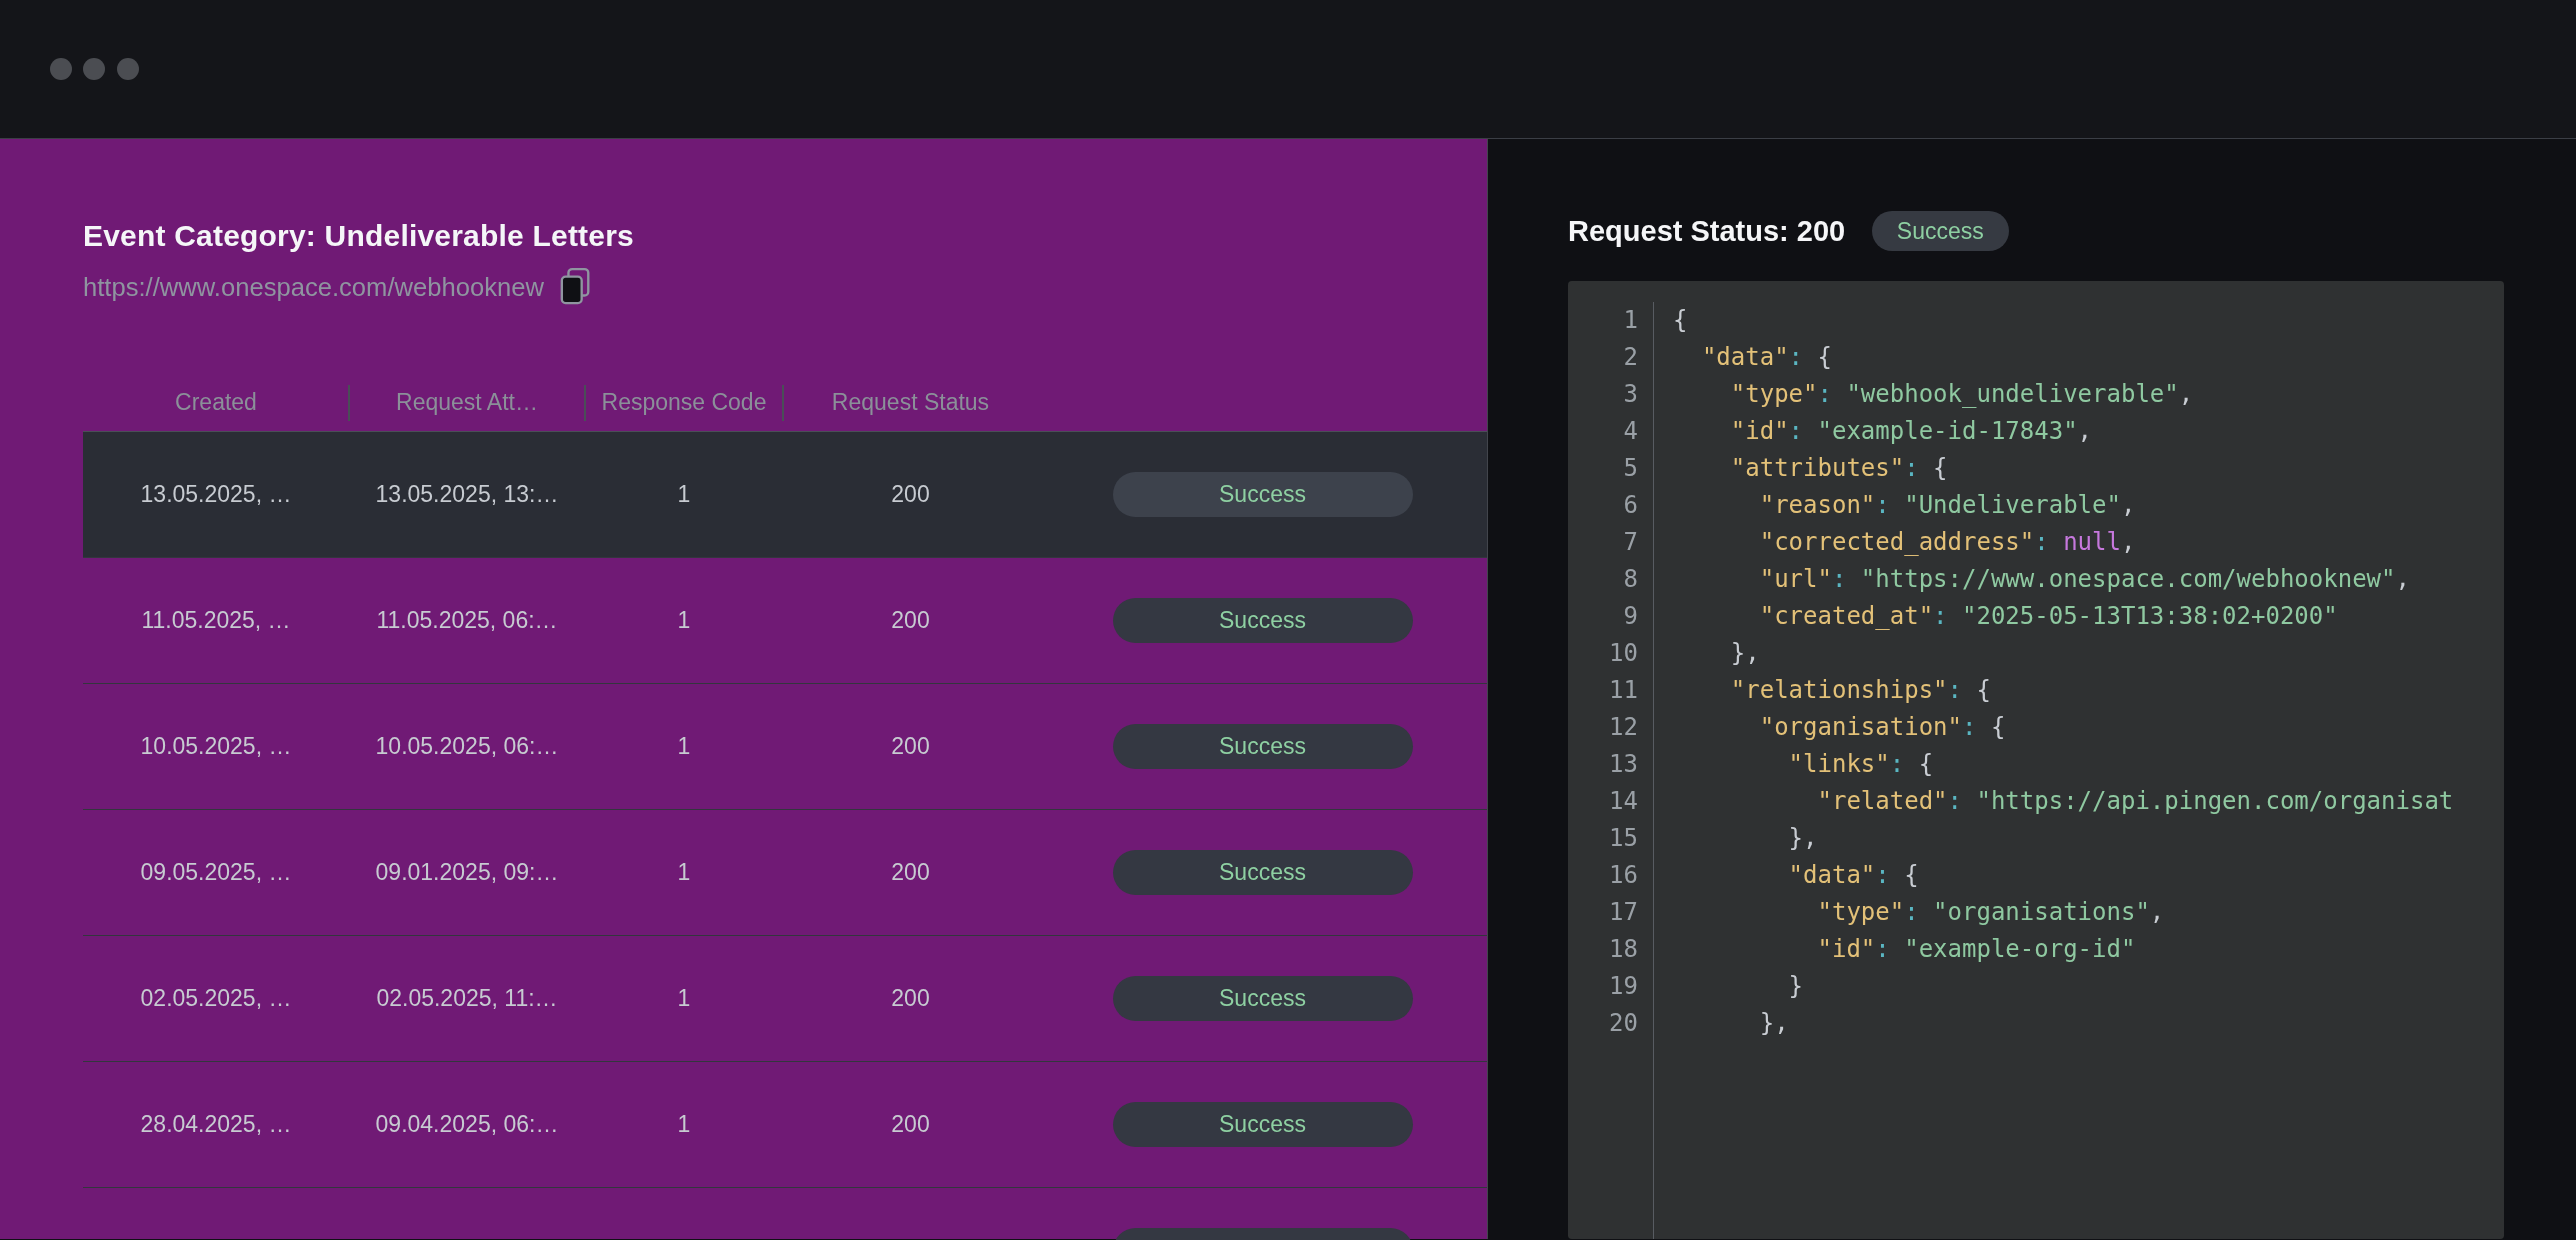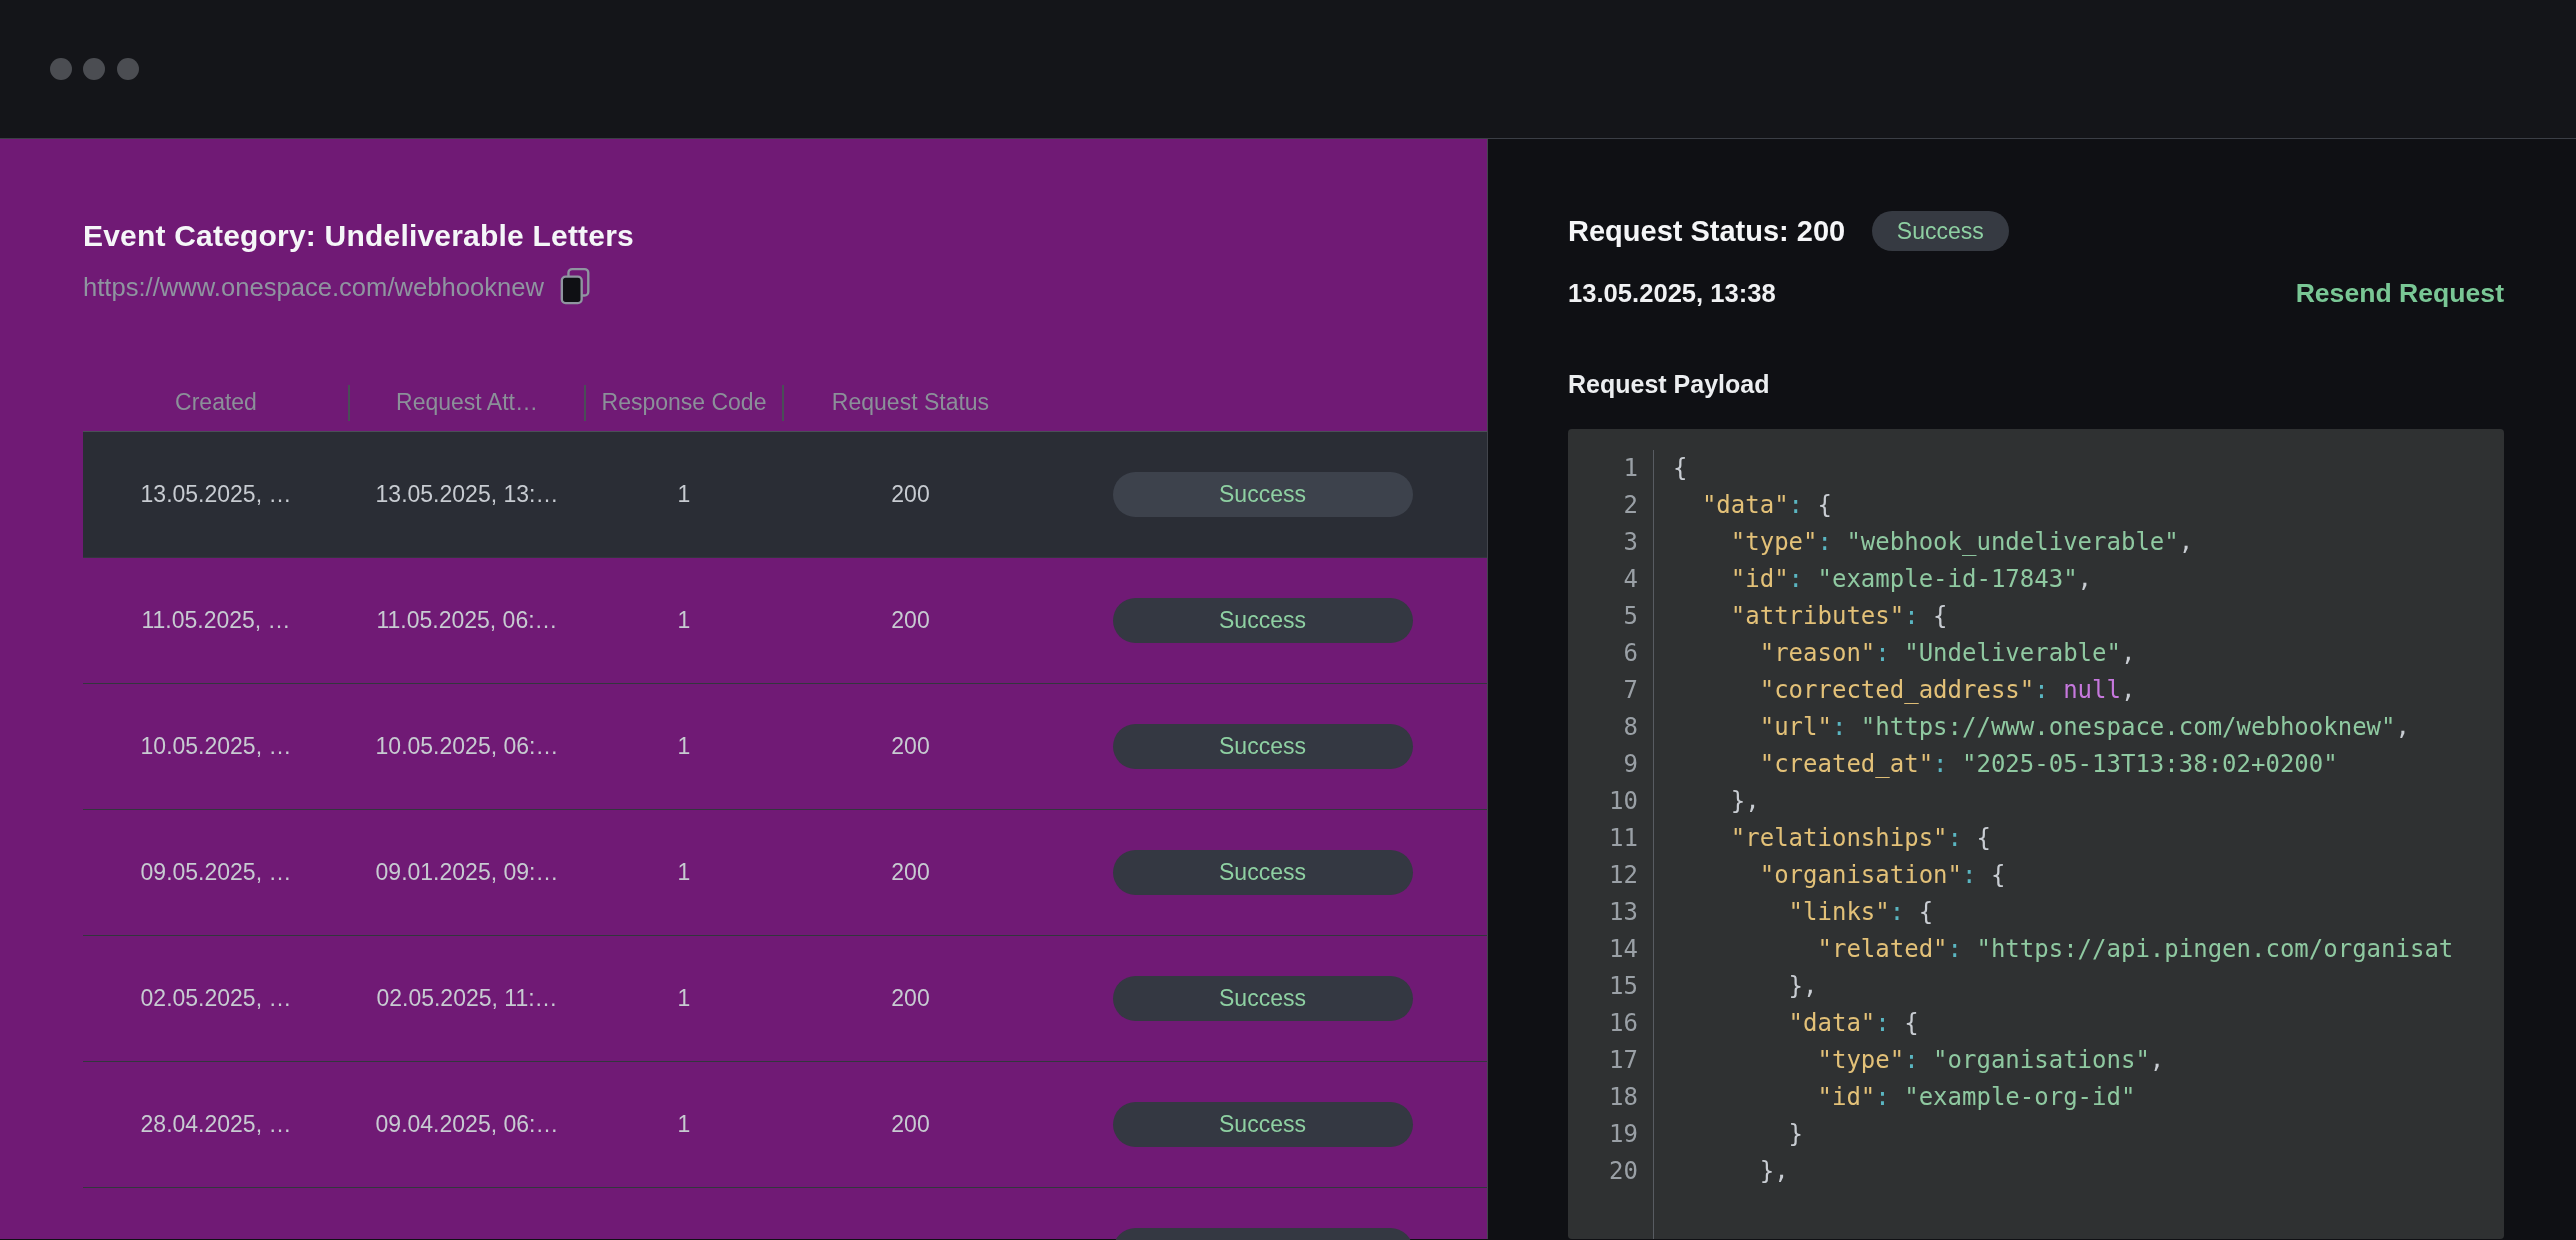--- a/index.html
+++ b/index.html
@@ -165,26 +165,21 @@
           </div>
       </div>
     </section>
 
     <section class="right-panel">
       <div class="status-row">
         <h2 class="status-title">Request Status: 200</h2>
         <span class="badge badge-lg">Success</span>
       </div>
 
-      <div class="meta-row">
-        <span class="timestamp">13.05.2025, 13:38</span>
-        <a class="resend">Resend Request</a>
-      </div>
-
-      <h3 class="payload-title">Request Payload</h3>
+
 
       <div class="codeblock">
         <div class="gutter" id="code-gutter">
             <div class="ln">1</div>
             <div class="ln">2</div>
             <div class="ln">3</div>
             <div class="ln">4</div>
             <div class="ln">5</div>
             <div class="ln">6</div>
             <div class="ln">7</div>

